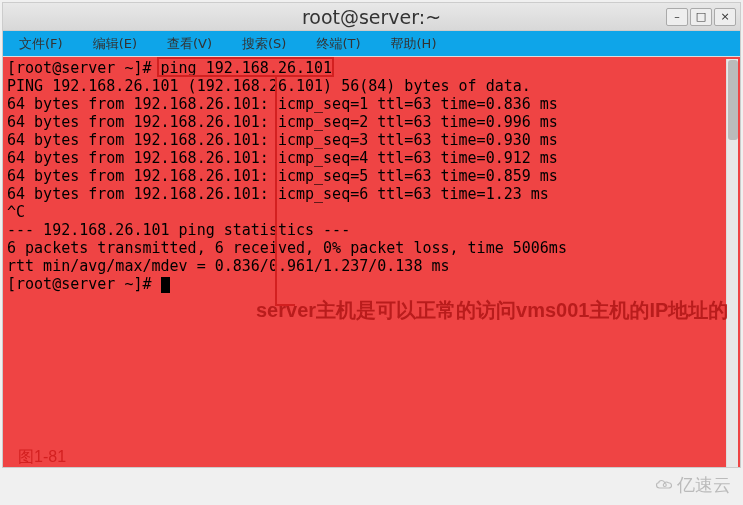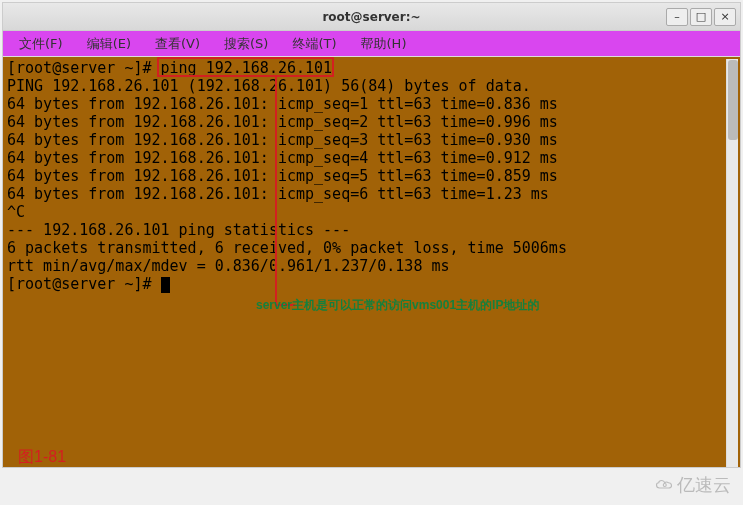--- a/index.html
+++ b/index.html
@@ -22,22 +22,22 @@
     .titlebar {
       background: linear-gradient(to bottom, #e8e8e8, #d8d8d8);
       height: 28px;
       display: flex;
       align-items: center;
       justify-content: center;
       position: relative;
       border-bottom: 1px solid #ccc;
     }
     .titlebar-title {
-      font-size: 12px;
-      font-weight: bold;
+      font-size: 19px;
+      font-weight: normal;
       color: #333;
     }
     .titlebar-controls {
       position: absolute;
       right: 4px;
       display: flex;
       gap: 2px;
     }
     .titlebar-btn {
       width: 22px;
@@ -49,32 +49,32 @@
       justify-content: center;
       font-size: 11px;
       color: #333;
       border-radius: 2px;
     }
     .menubar {
       height: 26px;
       display: flex;
       align-items: center;
       padding: 0 8px;
-      gap: 8px;
+      gap: 14px;
       border-bottom: 1px solid #ddd;
-      background: #d946ef;
+      background: #0ea5e9;
     }
     .menu-item {
       font-size: 13px;
       padding: 2px 8px;
       color: #333;
       cursor: pointer;
     }
     .terminal-content {
-      background: #a16207;
+      background: #ef4444;
       font-family: "DejaVu Sans Mono", "Courier New", monospace;
       font-size: 15px;
       line-height: 18px;
       padding: 2px 4px;
       color: #000;
       white-space: pre;
       position: relative;
       height: calc(100% - 54px);
       overflow: hidden;
     }
@@ -111,22 +111,22 @@
       top: 304px;
       width: 20px;
       height: 2px;
       background: #d32020;
       pointer-events: none;
     }
     .annotation {
       position: absolute;
       left: 256px;
       top: 297px;
-      color: #15803d;
-      font-size: 12px;
+      color: #b91c1c;
+      font-size: 20px;
       font-weight: bold;
       font-family: "Microsoft YaHei", "SimHei", sans-serif;
     }
     .figure-label {
       position: absolute;
       left: 18px;
       top: 447px;
       color: #d32020;
       font-size: 16px;
       font-weight: normal;

